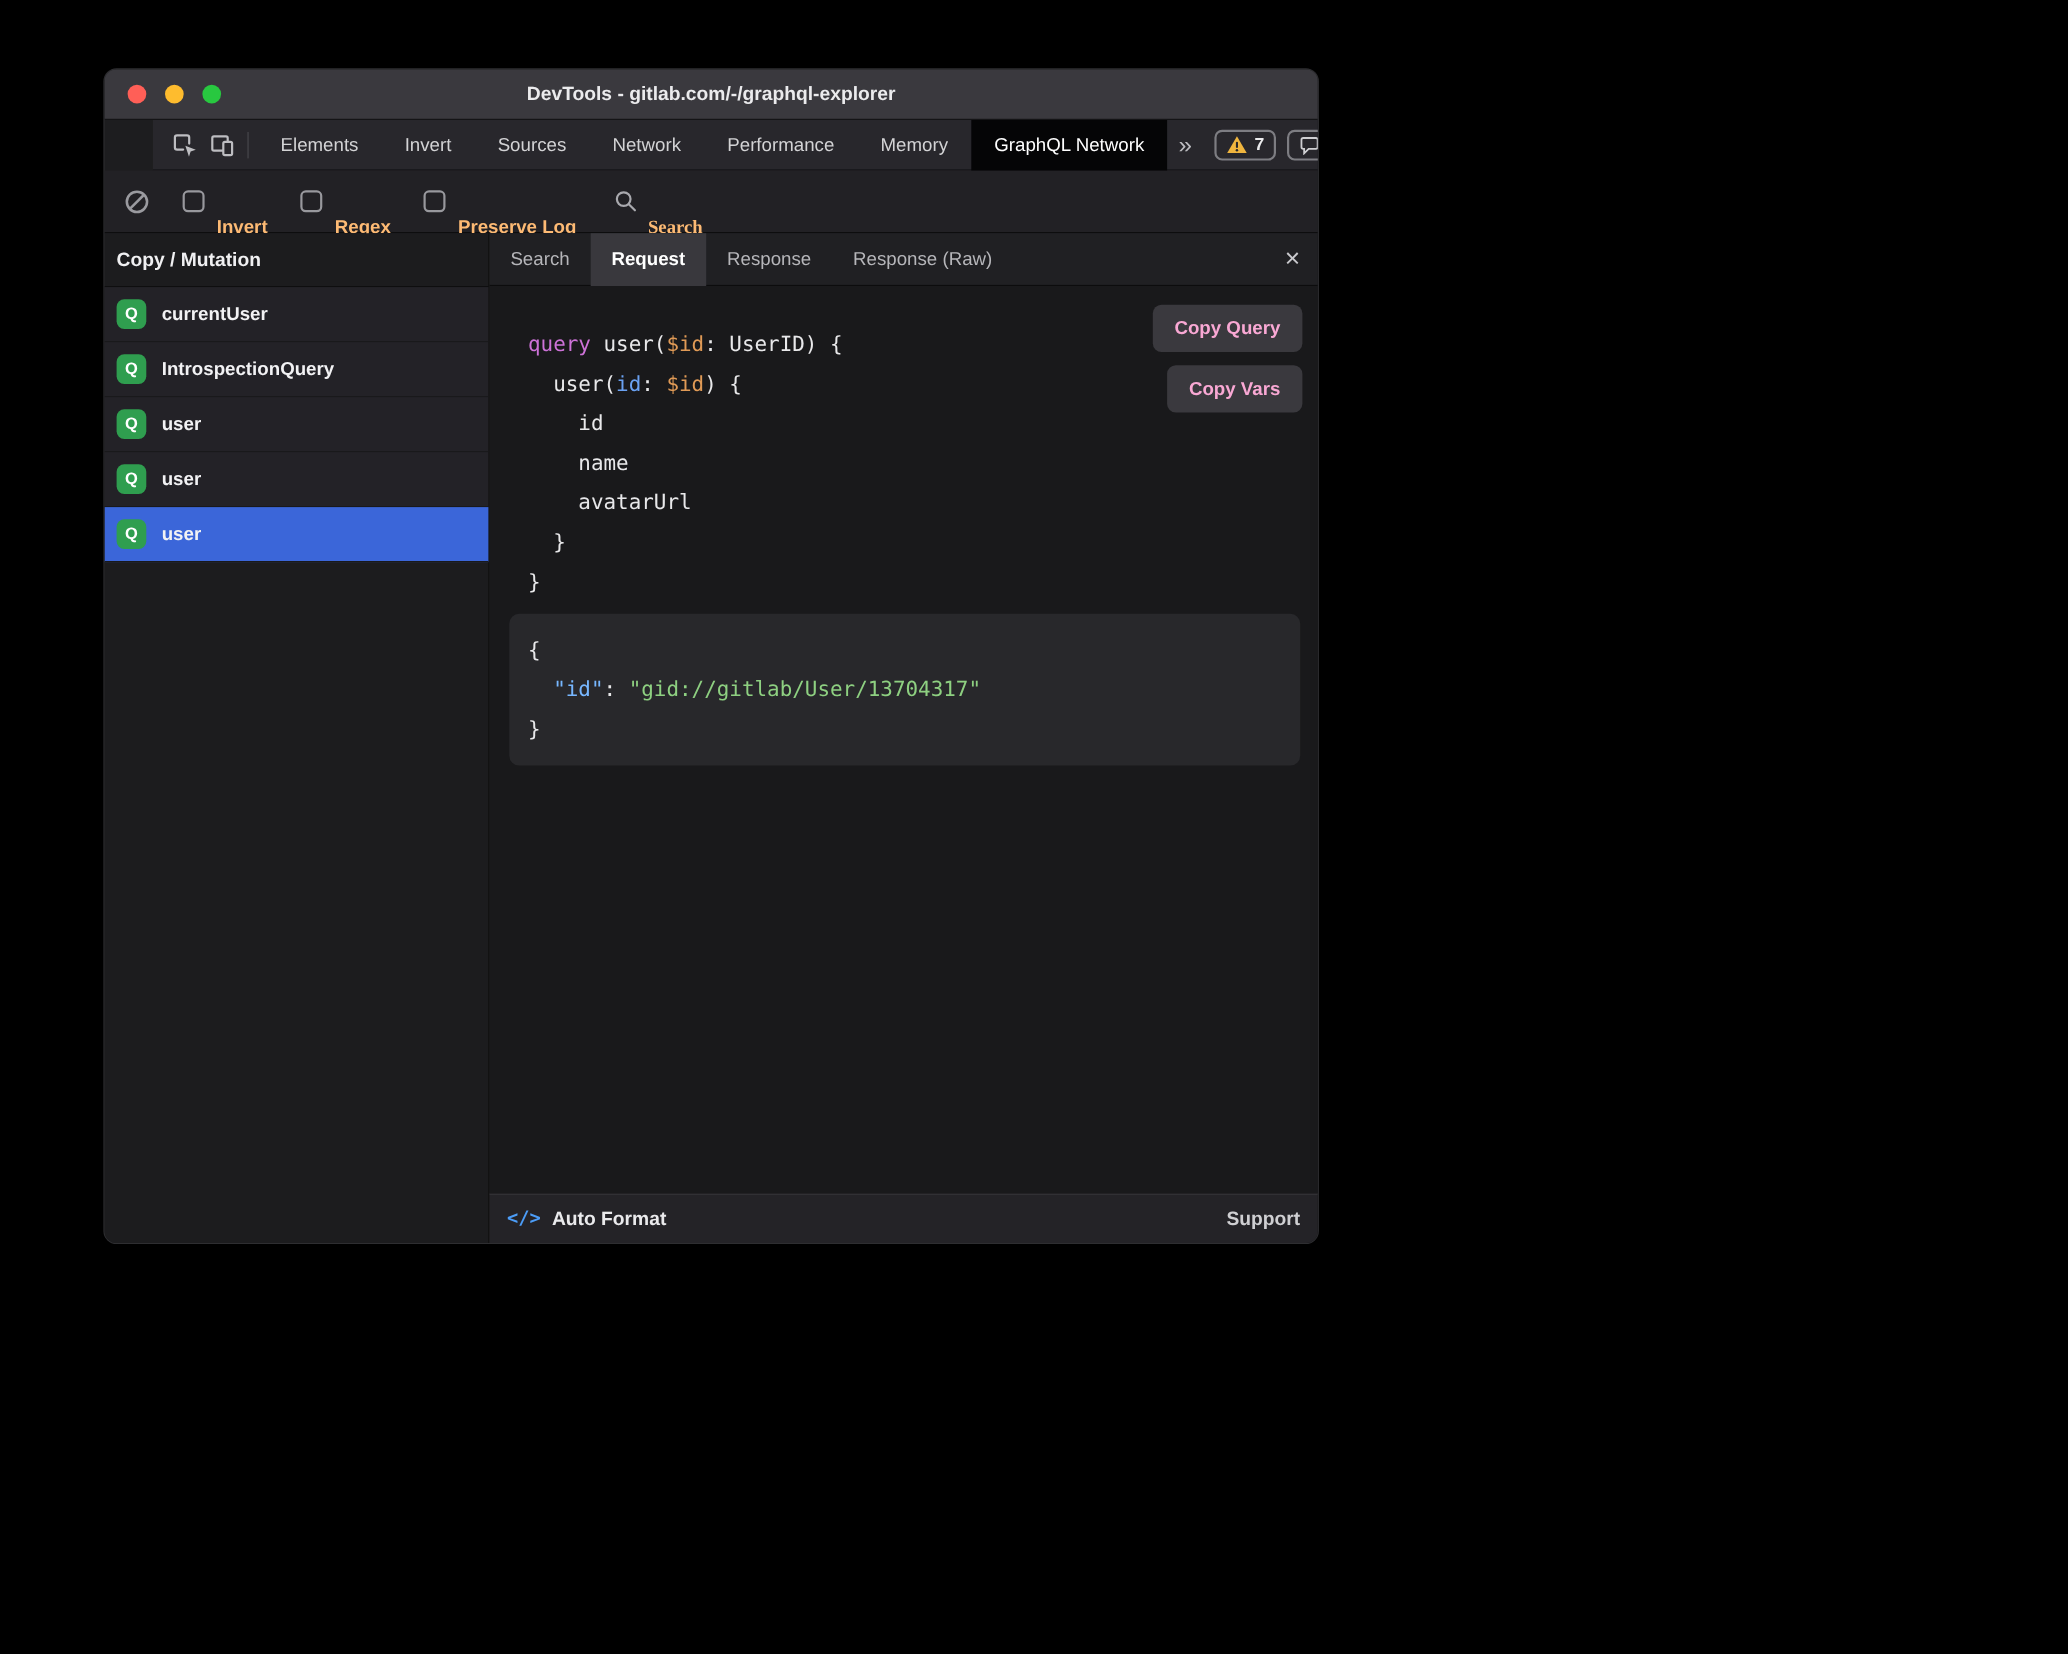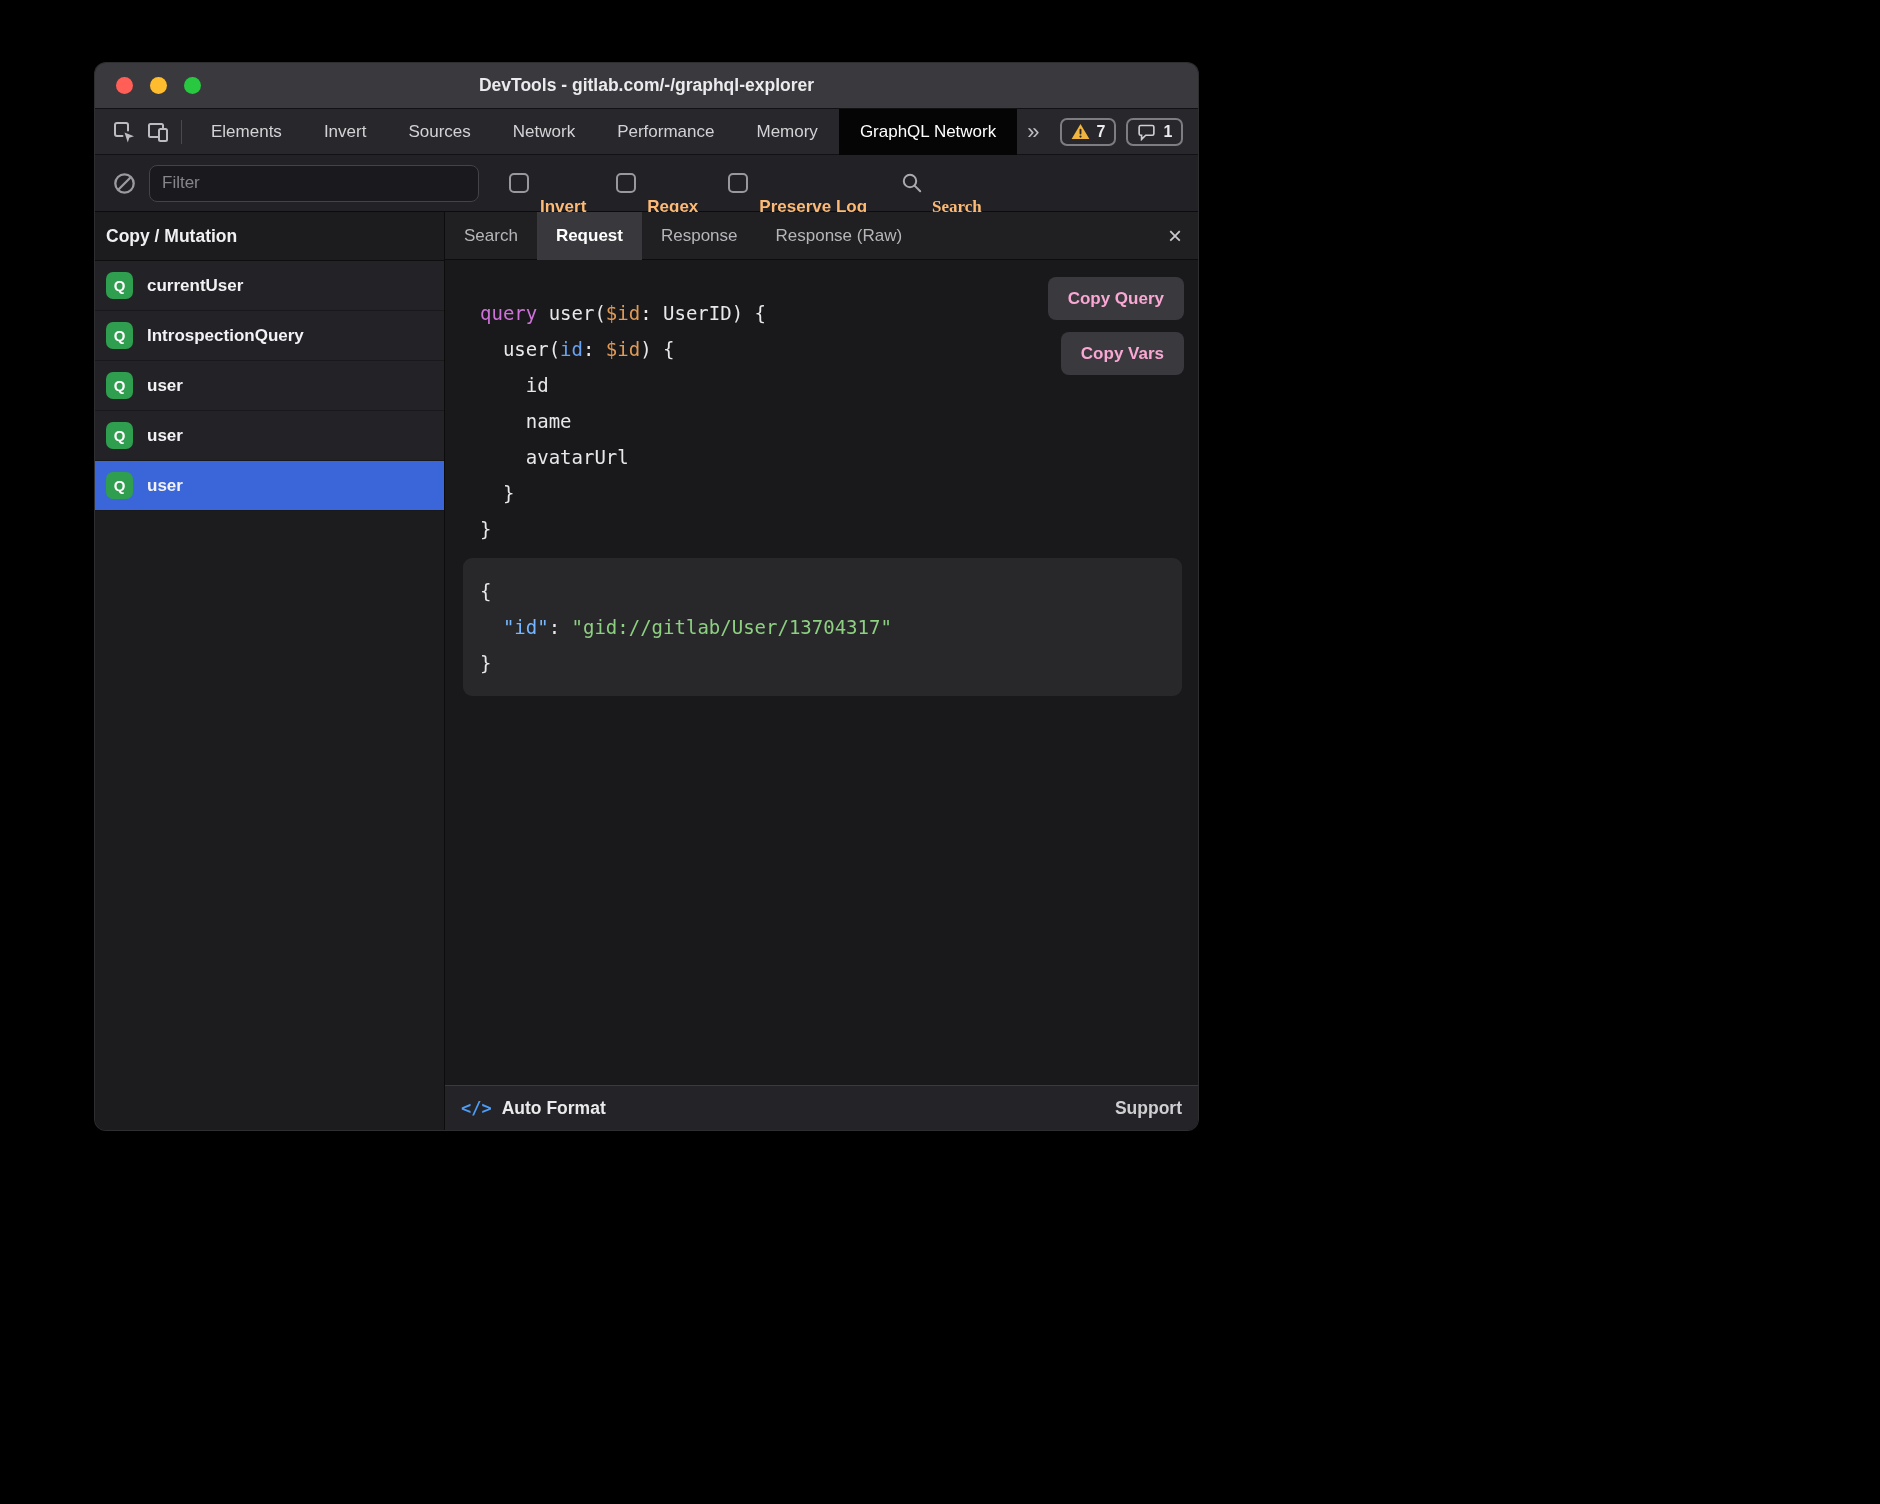--- a/index.html
+++ b/index.html
@@ -16,21 +16,21 @@
   .traffic { display:flex; gap:17px; padding-left:21px; }
   .light { width:17px; height:17px; border-radius:50%; }
   .light.red    { background:#ff5f57; }
   .light.yellow { background:#febc2e; }
   .light.green  { background:#28c840; }
   .win-title { position:absolute; left:0; right:0; text-align:center;
     color:#ebebed; font-size:17.5px; font-weight:700; }
 
   
   .tabbar { height:46px; background:#28272c; border-bottom:1px solid #121214;
-    display:flex; align-items:center; padding:0 14px 0 12px; }
+    display:flex; align-items:center; padding:0 14px 0 12px;margin-left:44px; }
   .icon-btn { width:34px; height:34px; display:flex; align-items:center;
     justify-content:center; border-radius:4px; flex:0 0 auto; }
   .vsep { width:1px; height:24px; background:#4a4a4e; margin:0 8px 0 6px; flex:0 0 auto; }
   .dtab { height:46px; display:flex; align-items:center; padding:0 21px;
     color:#d3d3d5; font-size:17px; white-space:nowrap; }
   .dtab.active { background:#050506; color:#ffffff; }
   .more { color:#bdbdc1; font-size:22px; padding:0 10px; }
   .spacer { flex:1; }
   .pill { display:flex; align-items:center; gap:7px; border:2px solid #7d7d82;
     border-radius:7px; padding:3px 9px; color:#ececee; font-size:16px;
@@ -162,21 +162,20 @@
     </span>
     <span class="gear">⚙</span>
     <span class="dots">⋮</span>
   </div>
 
   <div class="filterbar">
     <svg width="23" height="23" viewBox="0 0 20 20">
       <circle cx="10" cy="10" r="8" fill="none" stroke="#9a9a9f" stroke-width="2"></circle>
       <line x1="4.6" y1="15.4" x2="15.4" y2="4.6" stroke="#9a9a9f" stroke-width="2"></line>
     </svg>
-    <input class="filter-input" type="text" placeholder="Filter" style="">
     <span class="chk-group">
       <span class="chk-box"></span>
       <span class="chk-label">Invert</span>
     </span>
     <span class="chk-group">
       <span class="chk-box"></span>
       <span class="chk-label">Regex</span>
     </span>
     <span class="chk-group">
       <span class="chk-box"></span>

